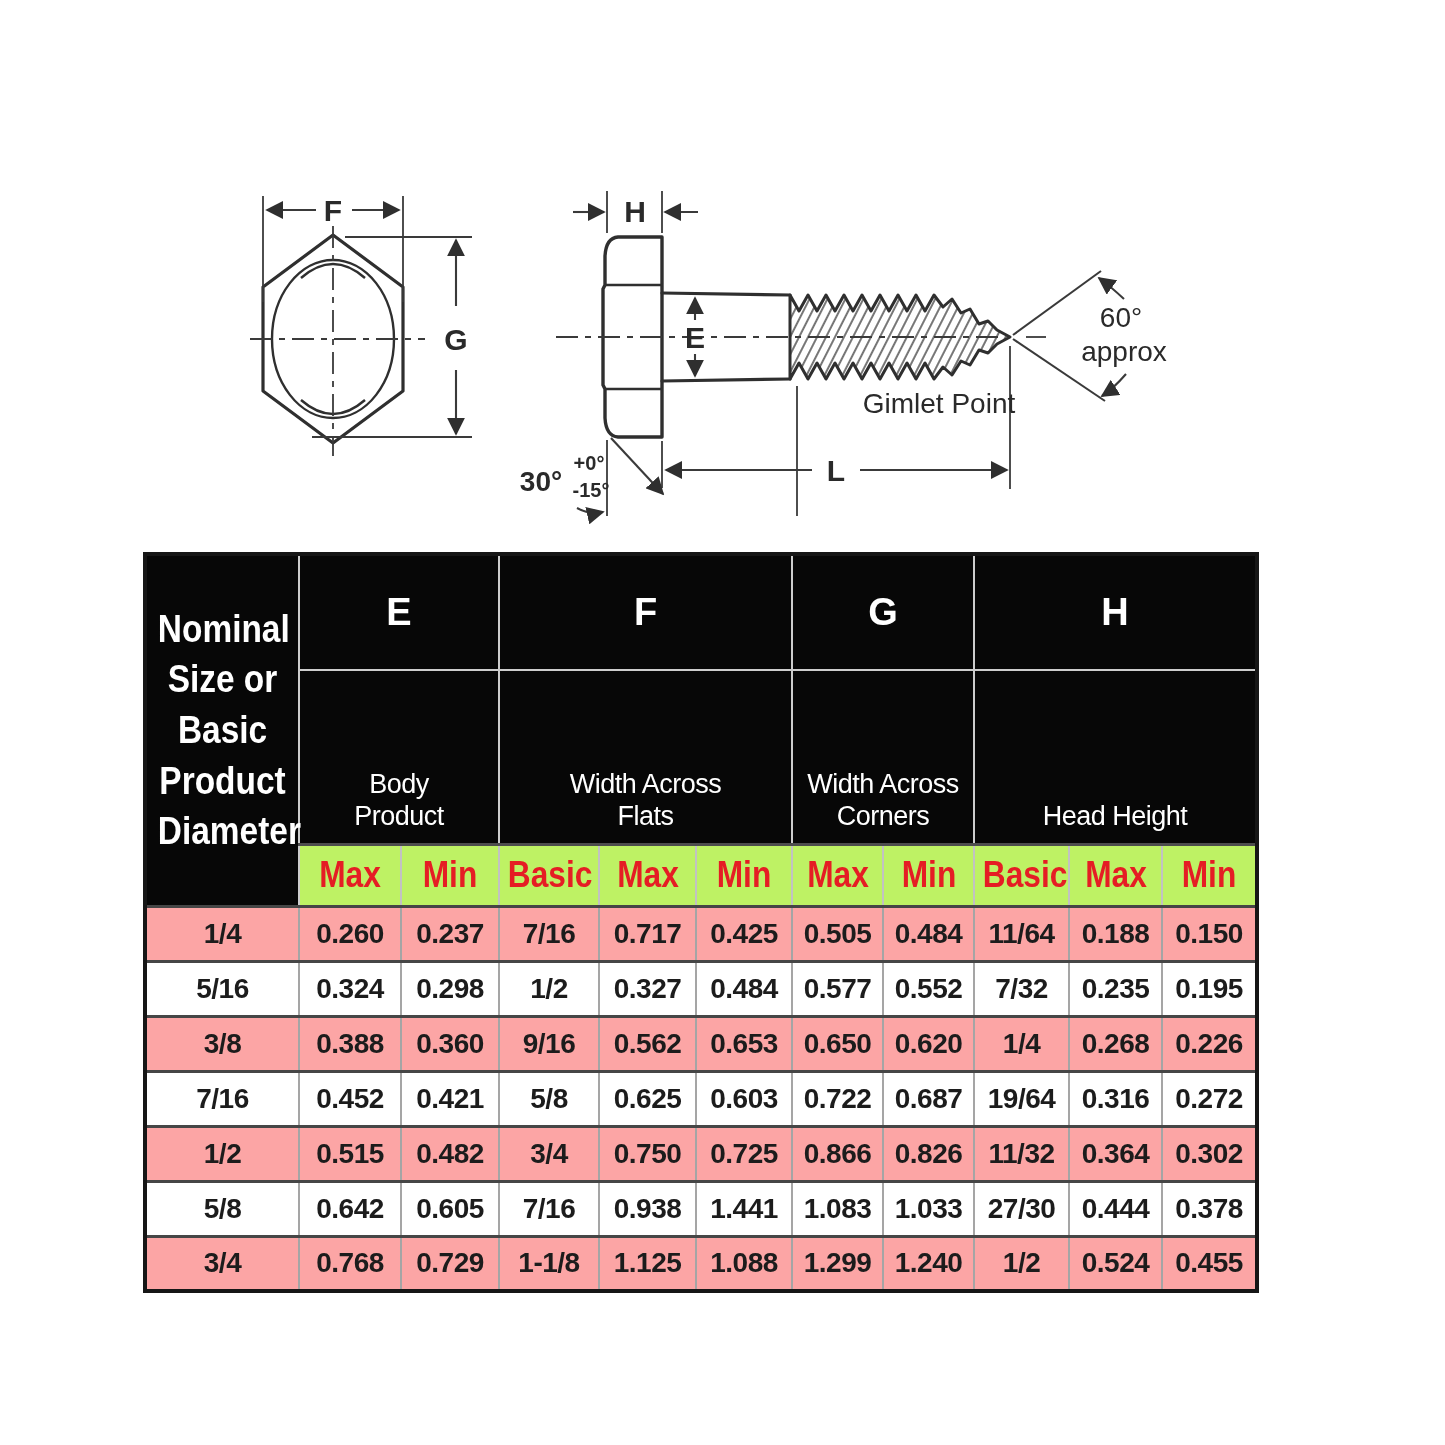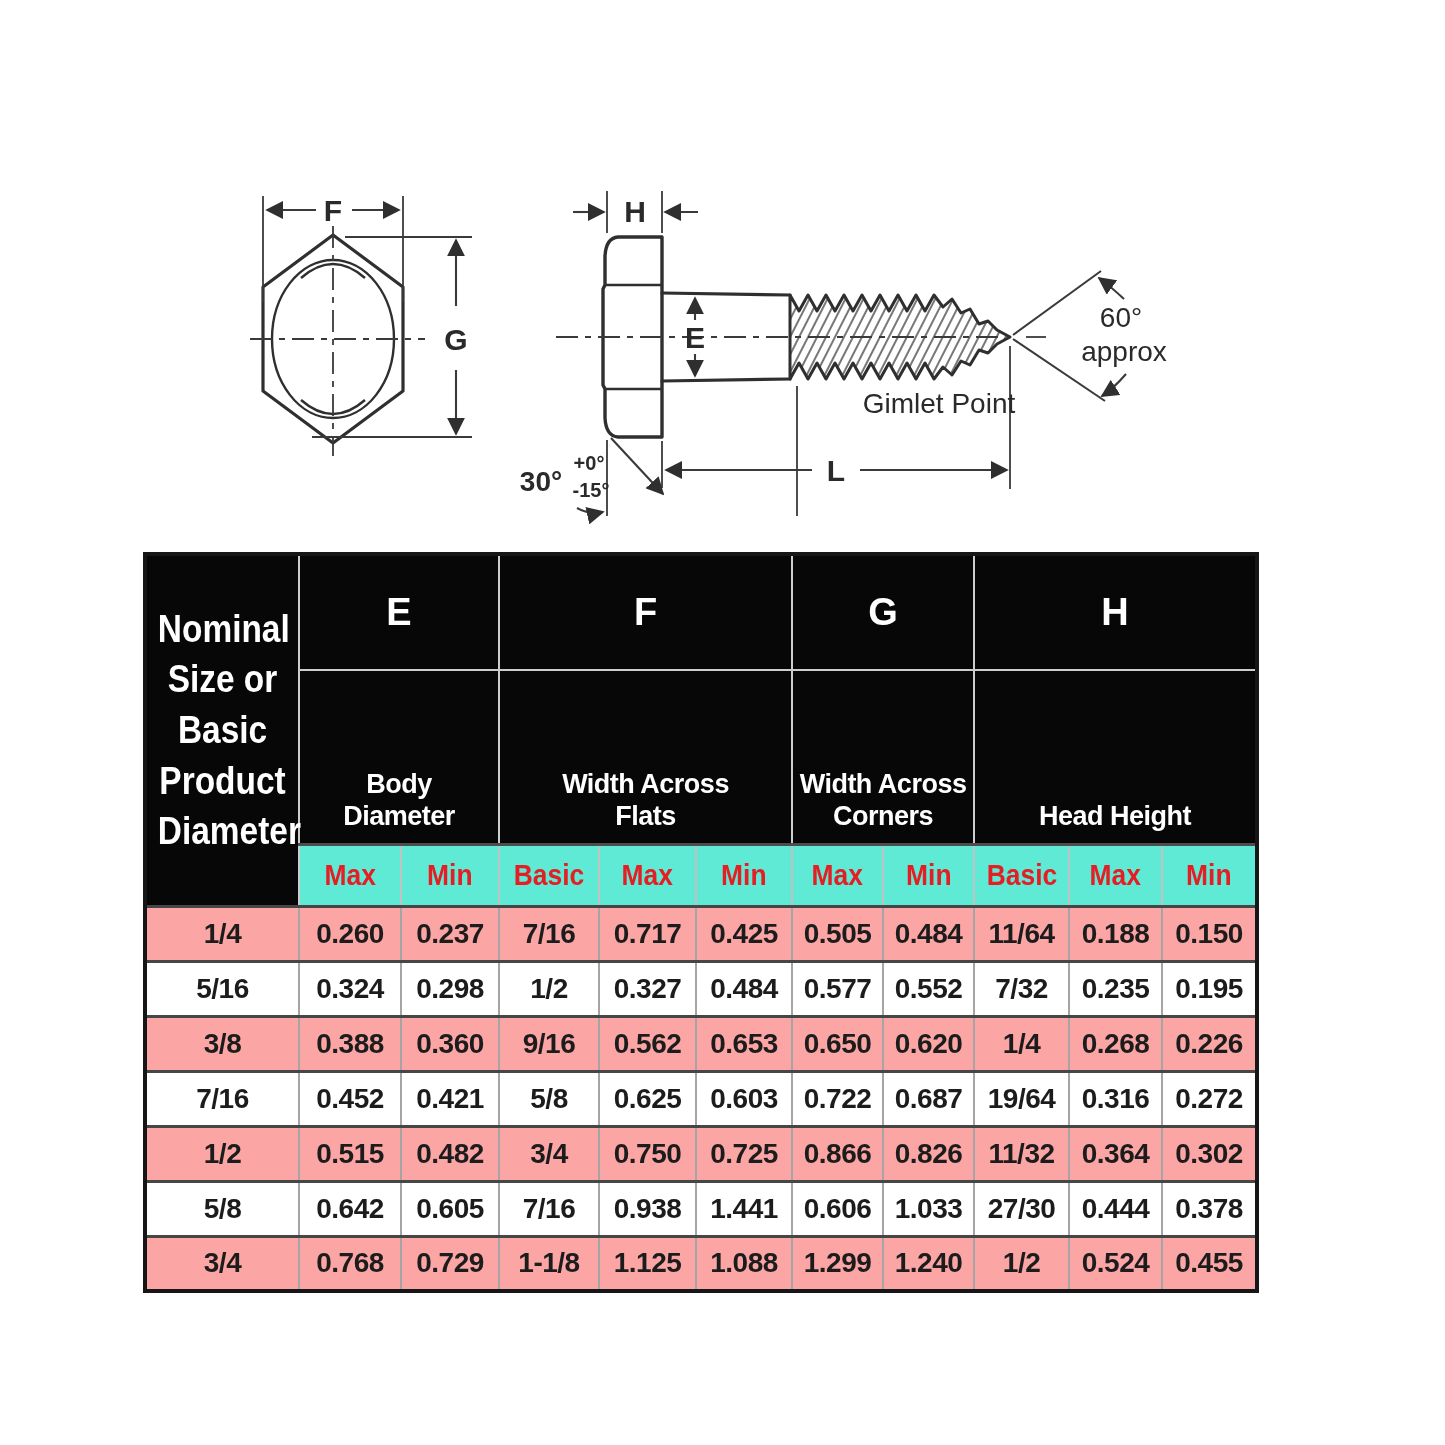--- a/index.html
+++ b/index.html
@@ -24,25 +24,25 @@
   table.dim-table {
     position:absolute; left:143px; top:552px; width:1112px;
     border-collapse:collapse; table-layout:fixed;
     border:4px solid #161616;
   }
   .dim-table th, .dim-table td { padding:0 2px; text-align:center; vertical-align:middle; }
   .hdr  { background:#070707; color:#ffffff; border:2px solid #cdcdcd; }
   tr.band1 { height:116px; }
   tr.band2 { height:174px; }
   tr.band1 th { font-size:38px; font-weight:700; }
-  tr.band2 th { vertical-align:bottom; padding-bottom:10px; font-size:27px; font-weight:700; line-height:1.18; }
+  tr.band2 th { vertical-align:bottom; padding-bottom:10px; font-size:27px; font-weight:400; line-height:1.18; }
   th.corner { font-size:29px; font-weight:700; line-height:1.33; vertical-align:middle;text-align:center; }
   tr.subrow { height:62px; }
   tr.subrow th {
-    background:#5eead4; color:#e51d24; font-size:30px; font-weight:700;
+    background:#bef264; color:#e51d24; font-size:36px; font-weight:700;
     border:2px solid #c2c2c2; border-top:3px solid #4d4d4d; border-bottom:3px solid #454545;
   }
   tr.data { height:55px; }
   tr.data td {
     font-size:28px; font-weight:700; color:#1c1c1c; letter-spacing:-0.5px;
     background:#ffffff; border:2px solid #a5a5a5; border-top:3px solid #464646;
   }
   tr.data.alt td { background:#fca5a5; }
   .cx { display:inline-block; transform:scaleX(0.88); transform-origin:center; }
   .nameline { display:block; white-space:nowrap; letter-spacing:-0.5px; }
@@ -166,21 +166,21 @@
             <span class="cx" style="display:block;">Nominal Size or Basic Product Diameter</span>
           </th>
         <th class="hdr" colspan="2">E</th>
         <th class="hdr" colspan="3">F</th>
         <th class="hdr" colspan="2">G</th>
         <th class="hdr" colspan="3">H</th>
       </tr>
       <tr class="band2">
         <th class="hdr" colspan="2">
           <span class="nameline">Body</span>
-          <span class="nameline">Diameter</span>
+          <span class="nameline">Product</span>
         </th>
         <th class="hdr" colspan="3">
           <span class="nameline">Width Across</span>
           <span class="nameline">Flats</span>
         </th>
         <th class="hdr" colspan="2">
           <span class="nameline">Width Across</span>
           <span class="nameline">Corners</span>
         </th>
         <th class="hdr" colspan="3">
@@ -266,21 +266,21 @@
         <td>0.364</td>
         <td>0.302</td>
       </tr>
       <tr class="data">
         <td>5/8</td>
         <td>0.642</td>
         <td>0.605</td>
         <td>7/16</td>
         <td>0.938</td>
         <td>1.441</td>
-        <td>0.606</td>
+        <td>1.083</td>
         <td>1.033</td>
         <td>27/30</td>
         <td>0.444</td>
         <td>0.378</td>
       </tr>
       <tr class="data alt">
         <td>3/4</td>
         <td>0.768</td>
         <td>0.729</td>
         <td>1-1/8</td>

